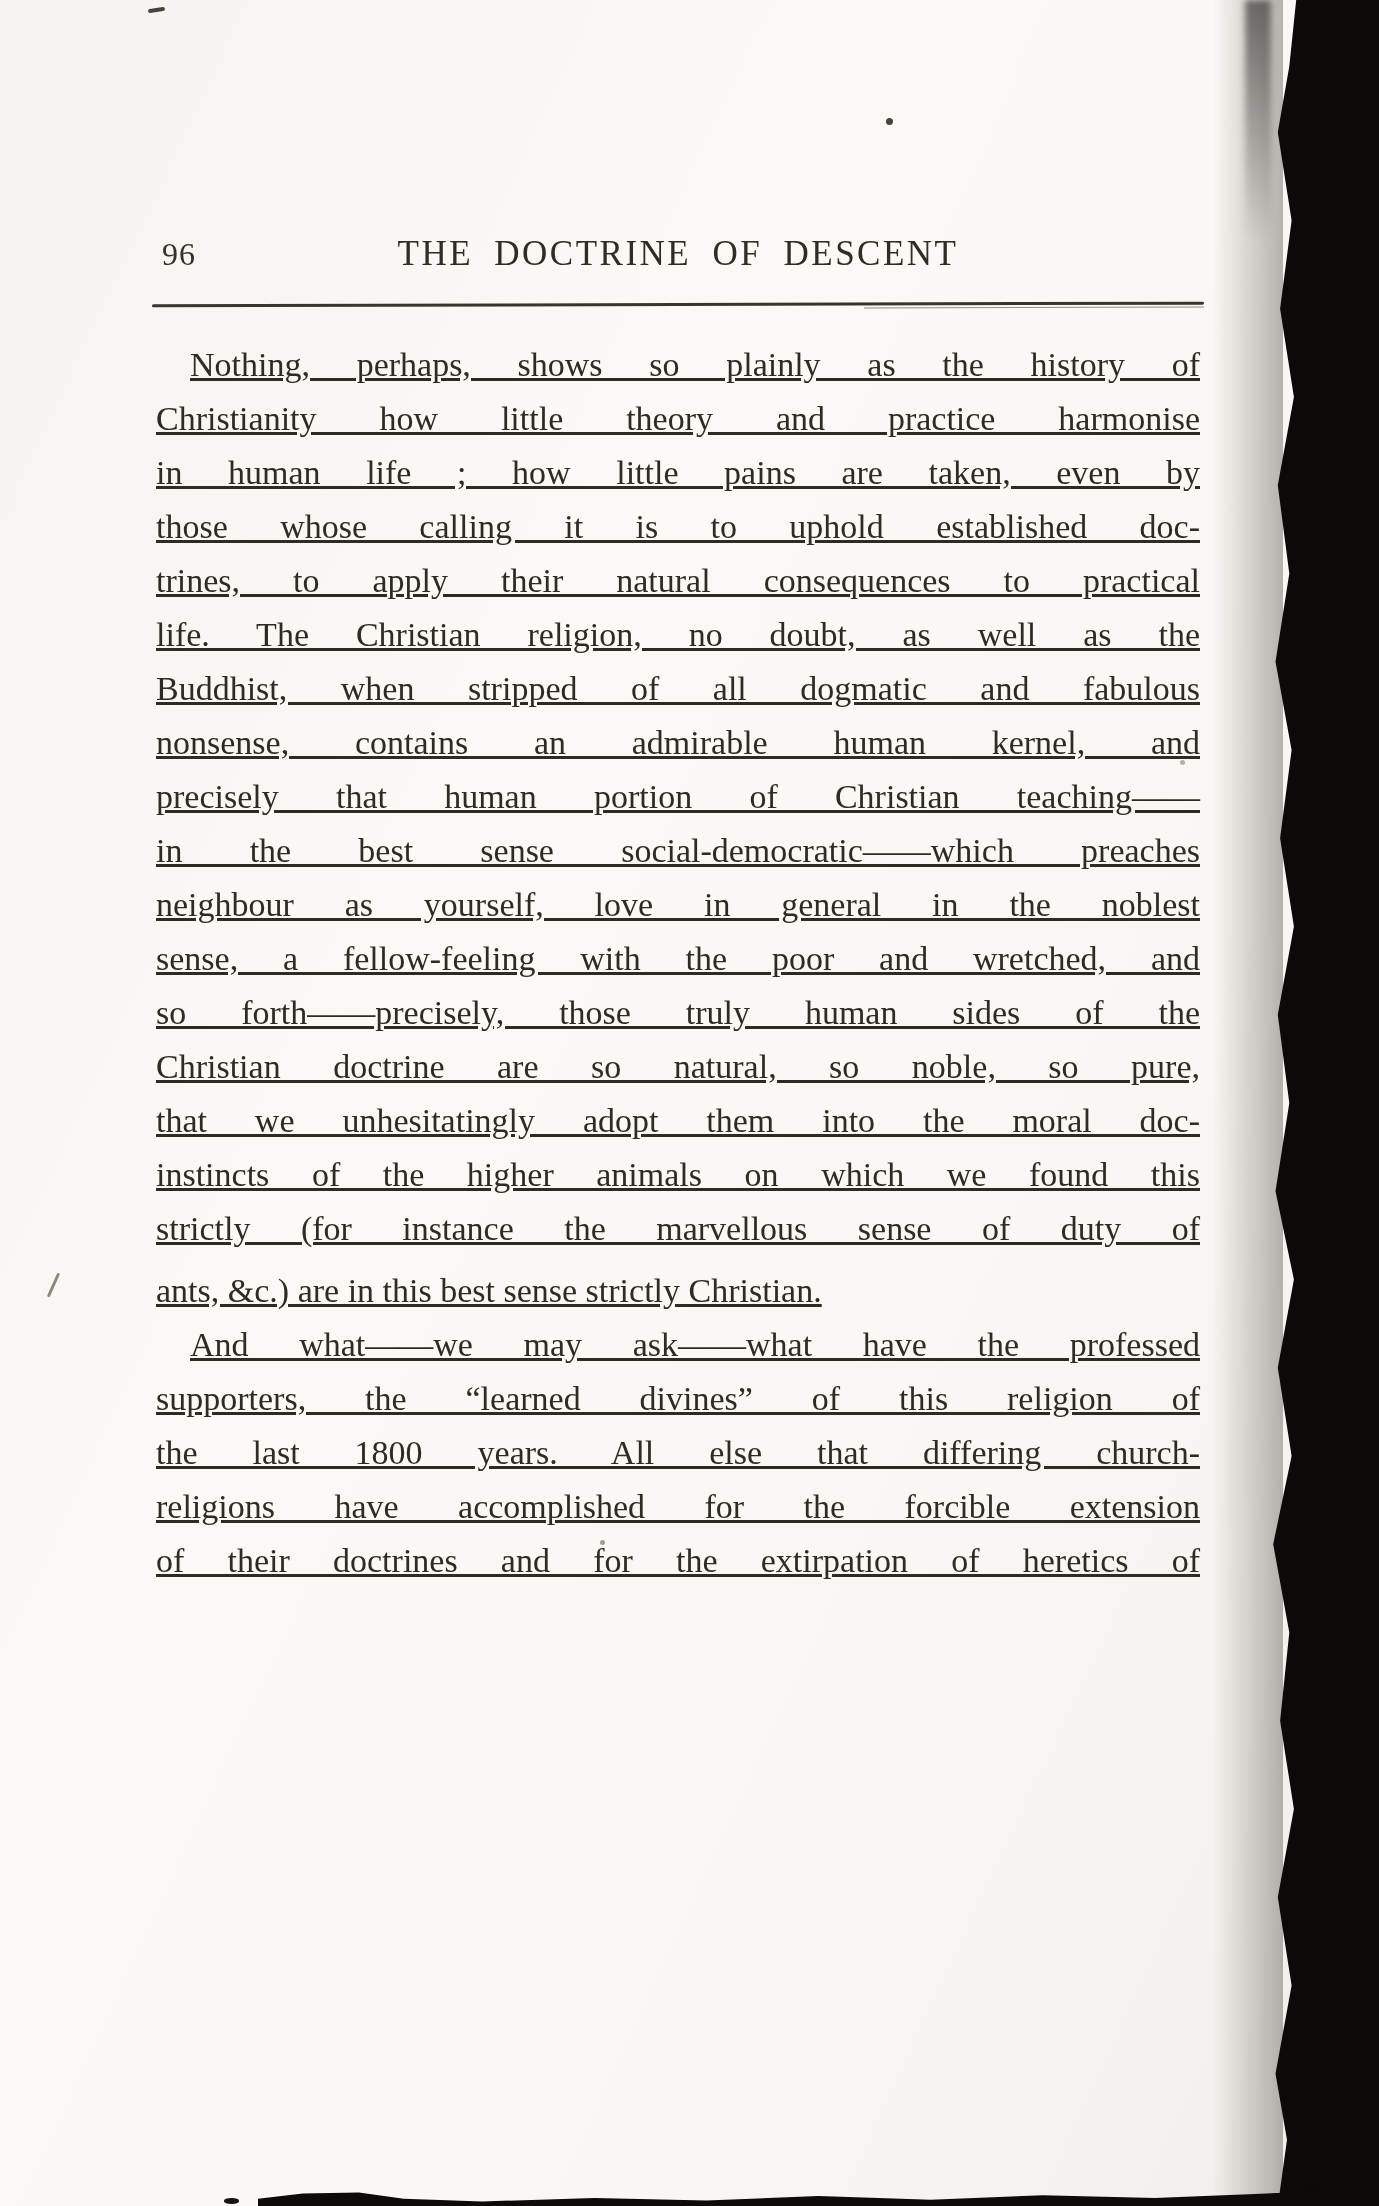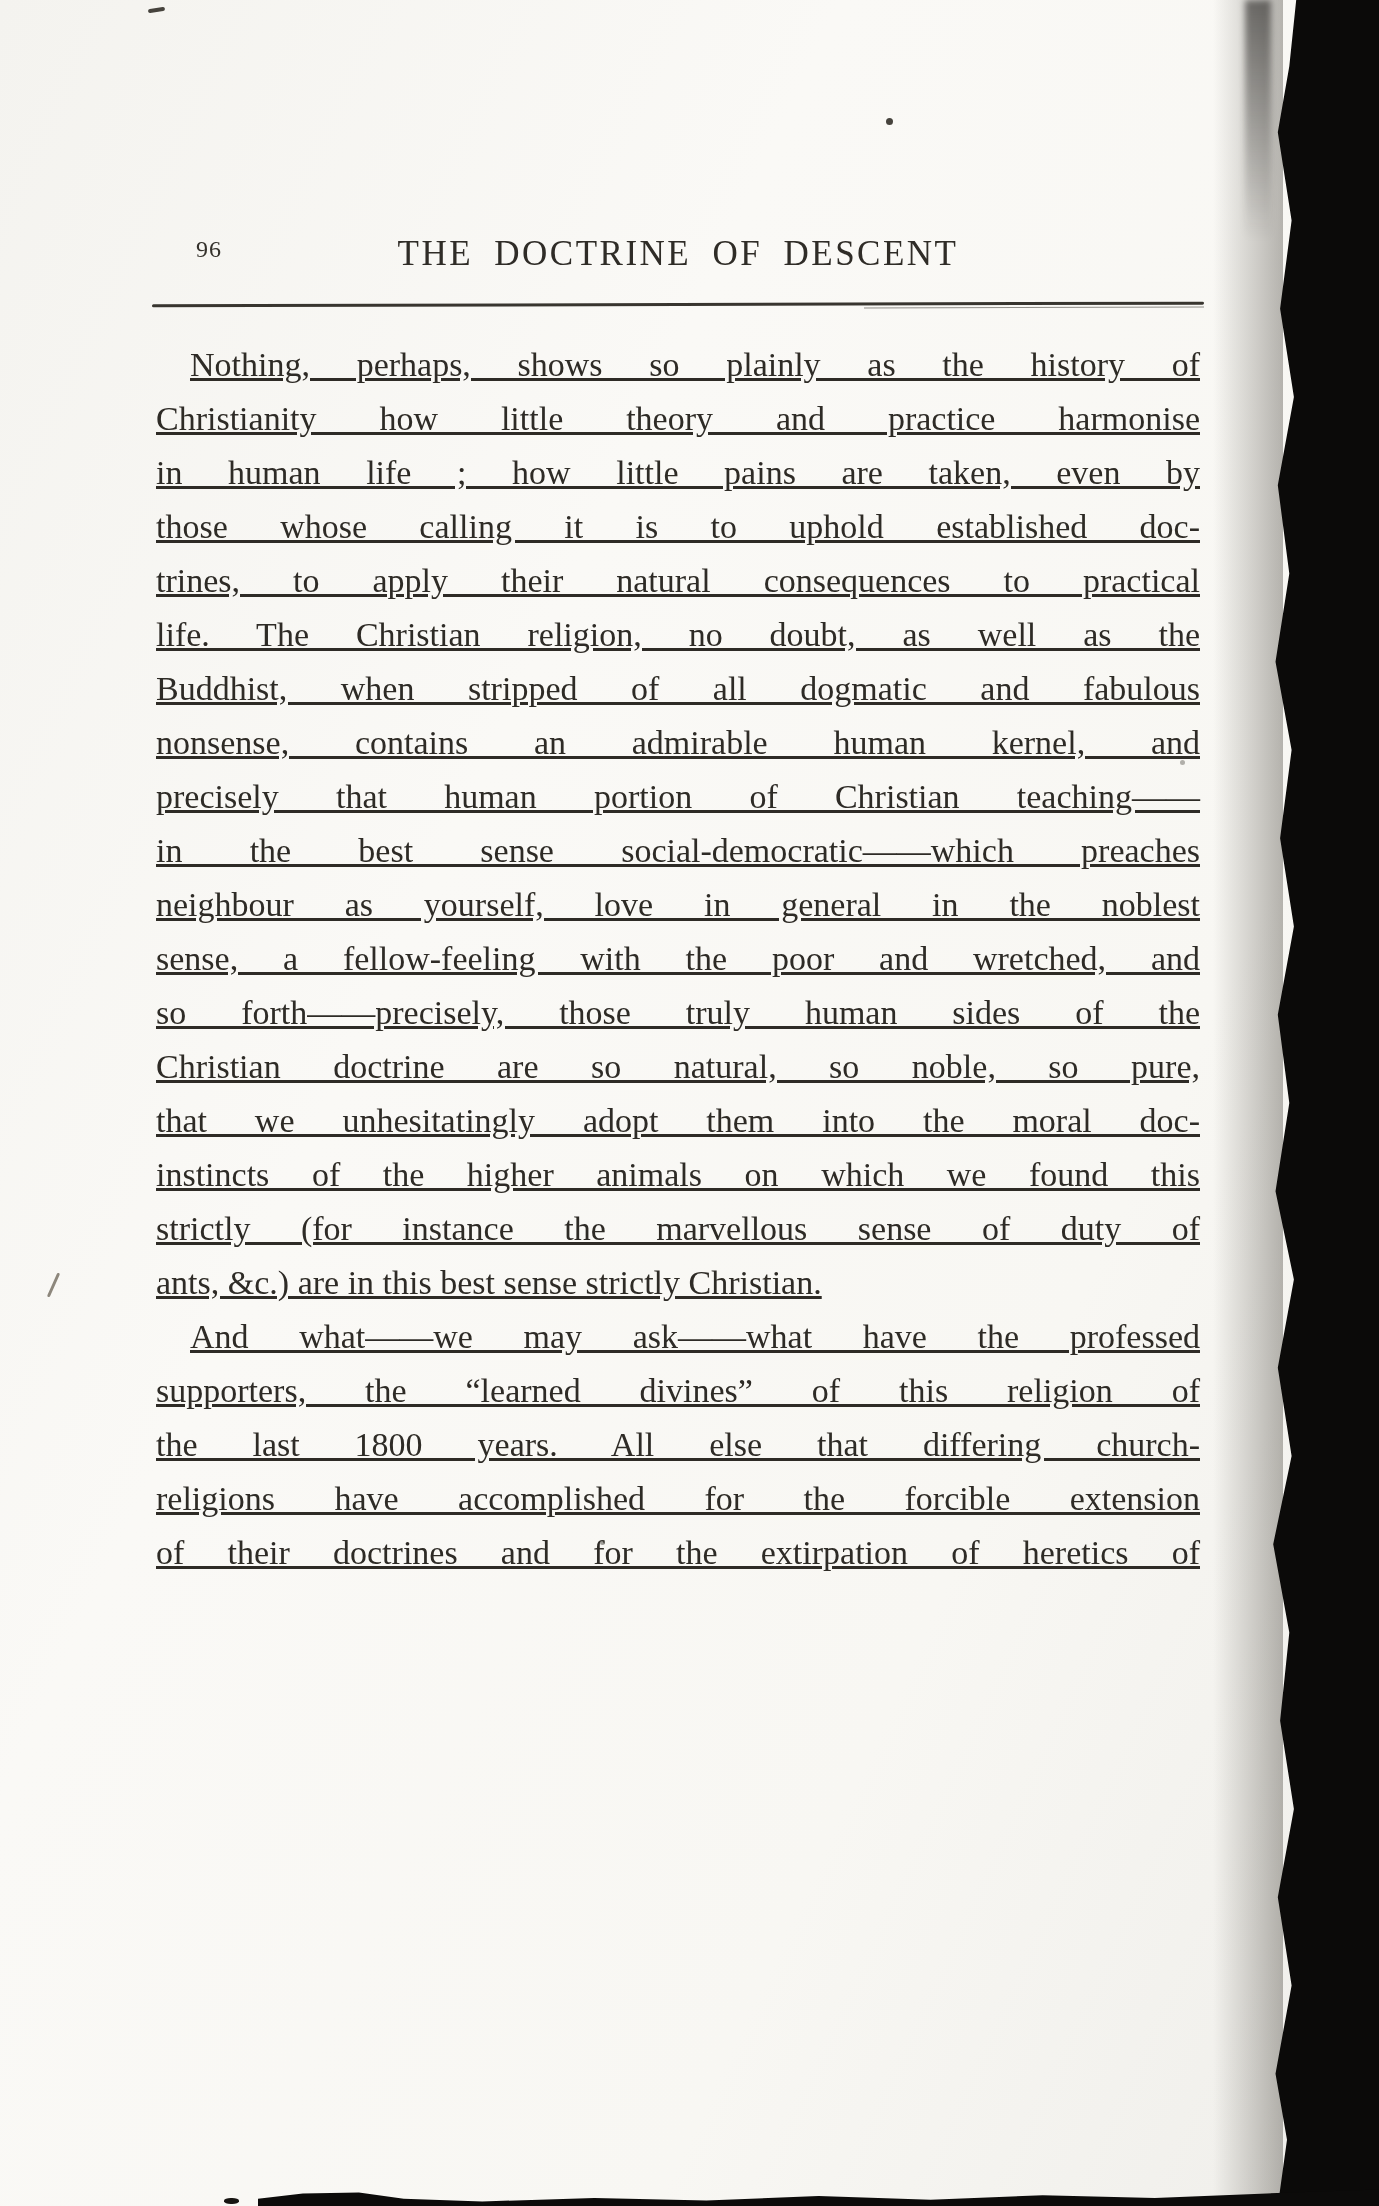--- a/index.html
+++ b/index.html
@@ -13,21 +13,21 @@
     background:linear-gradient(115deg,#f4f3ef 0%, #faf9f6 35%, #f8f7f3 70%, #efeeea 100%);
     font-family:"Liberation Serif","DejaVu Serif",serif;
     color:var(--ink);
     position:relative;
   }
   .page{position:absolute;inset:0;}
 
   
   .pagenum{
     position:absolute;left:162px;top:236px;
-    font-size:24px;letter-spacing:1px;color:#34312b;margin-left:34px;
+    font-size:32px;letter-spacing:1px;color:#34312b;
   }
   .title{
     position:absolute;left:156px;top:234px;width:1044px;
     text-align:center;font-size:35px;
     letter-spacing:2.5px;word-spacing:10px;color:#2f2c27;
   }
   .rule{
     position:absolute;left:152px;top:303px;width:1052px;height:3px;
     background:#38352f;border-radius:2px;
     transform:rotate(-0.15deg);
@@ -41,21 +41,21 @@
   .text-block{
     position:absolute;left:156px;top:338px;width:1044px;
     font-size:34px;line-height:54px;color:var(--ink);text-decoration:underline;
   }
   .line{
     text-align:justify;
     text-align-last:justify;
     height:54px;
     white-space:normal;
   }
-  .line.last{text-align-last:left;}
+  .line.last{text-align-last:left;margin-top:8px;}
   .line.indent{text-indent:34px;}
 
   
   .shadow{
     position:absolute;top:0;right:96px;width:70px;height:100%;
     background:linear-gradient(to right, rgba(92,88,80,0), rgba(70,66,58,.38));
     pointer-events:none;
   }
   .edge{
     position:absolute;top:0;right:0;width:115px;height:100%;

